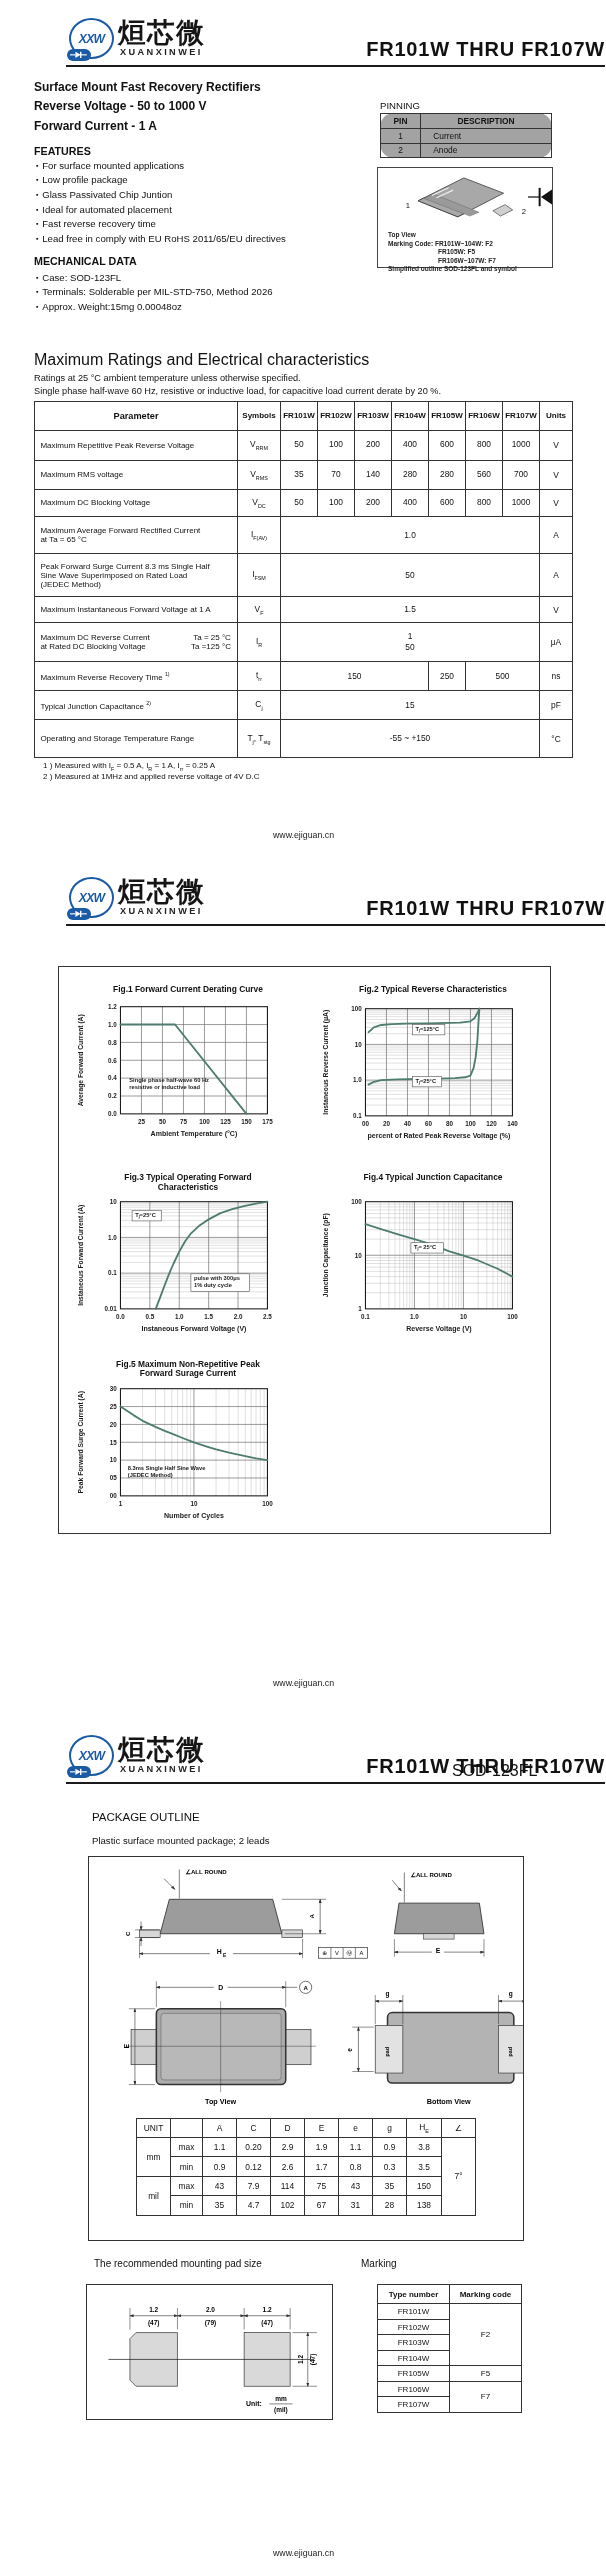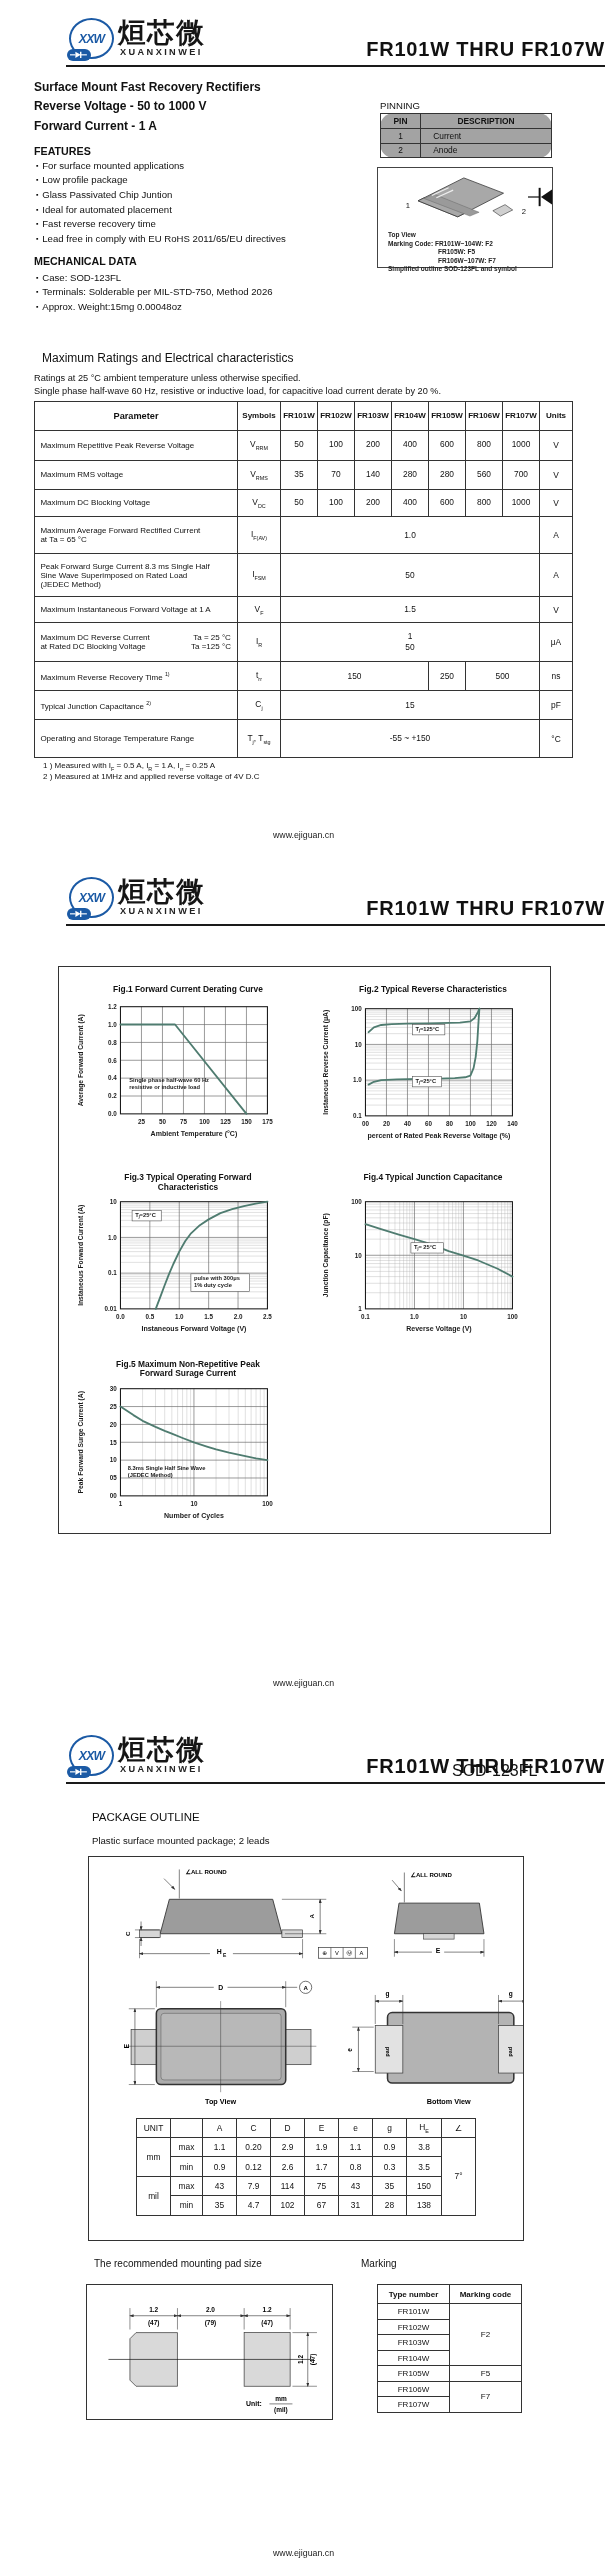--- a/index.html
+++ b/index.html
@@ -144,21 +144,21 @@
         <line x1="231" y1="38" x2="246" y2="38" stroke="#111" stroke-width="1.6"></line>
       </g>
     </svg>
     <div class="ln" style="top:63px">Top View</div>
     <div class="ln" style="top:72px">Marking Code: FR101W~104W: F2</div>
     <div class="ln" style="top:80px;left:60px">FR105W: F5</div>
     <div class="ln" style="top:89px;left:60px">FR106W~107W: F7</div>
     <div class="ln" style="top:97px">Simplified outline SOD-123FL and symbol</div>
   </div>
 
-  <div class="abs b" style="left:42px;top:351px;font-size:12px">Maximum Ratings and Electrical characteristics</div>
+  <div class="abs b" style="left:34px;top:351px;font-size:16px">Maximum Ratings and Electrical characteristics</div>
   <div class="note" style="top:367px">Ratings at 25 °C ambient temperature unless otherwise specified.</div>
   <div class="note" style="top:380px">Single phase half-wave 60 Hz, resistive or inductive load, for capacitive load current derate by 20 %.</div>
 
   <table class="ratings">
     <colgroup>
       <col style="width:203px">
         <col style="width:43px">
       <col style="width:37px">
         <col style="width:37px">
         <col style="width:37px">

